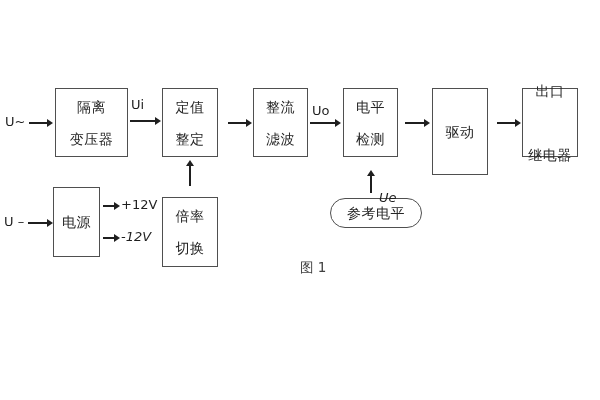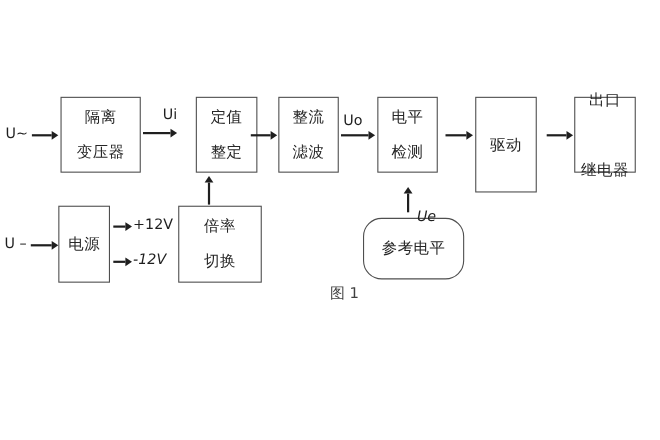--- a/index.html
+++ b/index.html
@@ -9,32 +9,32 @@
     color:#2b2b2b;overflow:hidden;
   }
   
   .blk{
     position:absolute;border:1.5px solid #4f4f4f;background:#ffffff;
     display:flex;flex-direction:column;align-items:center;justify-content:center;
     gap:12px;font-size:14px;line-height:20px;color:#262626;
     box-sizing:border-box;letter-spacing:0.5px;
   }
   .b-isolation{left:55px;top:88px;width:73px;height:69px;}
-  .b-setpoint {left:162px;top:88px;width:56px;height:69px;margin-left:16px;}
+  .b-setpoint {left:162px;top:88px;width:56px;height:69px;}
   .b-rectifier{left:253px;top:88px;width:55px;height:69px;align-items:center;}
   .b-level    {left:343px;top:88px;width:55px;height:69px;}
   .b-drive    {left:432px;top:88px;width:56px;height:87px;}
   .b-outrelay {left:522px;top:88px;width:56px;height:69px;gap:44px;}
   .b-power    {left:53px;top:187px;width:47px;height:70px;}
-  .b-ratio    {left:162px;top:187px;width:76px;height:70px;}
-  .b-reference{left:330px;top:198px;width:92px;height:56px;border-radius:17px;}
+  .b-ratio    {left:162px;top:197px;width:56px;height:70px;}
+  .b-reference{left:330px;top:198px;width:92px;height:30px;border-radius:17px;}
   
   .lbl{position:absolute;font-size:13px;line-height:16px;color:#1f1f1f;white-space:nowrap;}
   .l-ac  {left:5px;  top:114px;}
-  .l-ui  {left:148px;top:97px;}
+  .l-ui  {left:131px;top:97px;}
   .l-uo  {left:312px;top:103px;}
   .l-dc  {left:4px;  top:214px;}
   .l-p12 {left:121px;top:197px;}
   .l-n12 {left:121px;top:229px;font-style:italic;}
   .l-ue  {left:379px;top:190px;font-style:italic;}
   .l-fig {left:300px;top:259px;font-size:13.5px;color:#404040;}
   
   .ar{position:absolute;background:#1f1f1f;}
   .ar-r{height:1.5px;}
   .ar-r::after{

